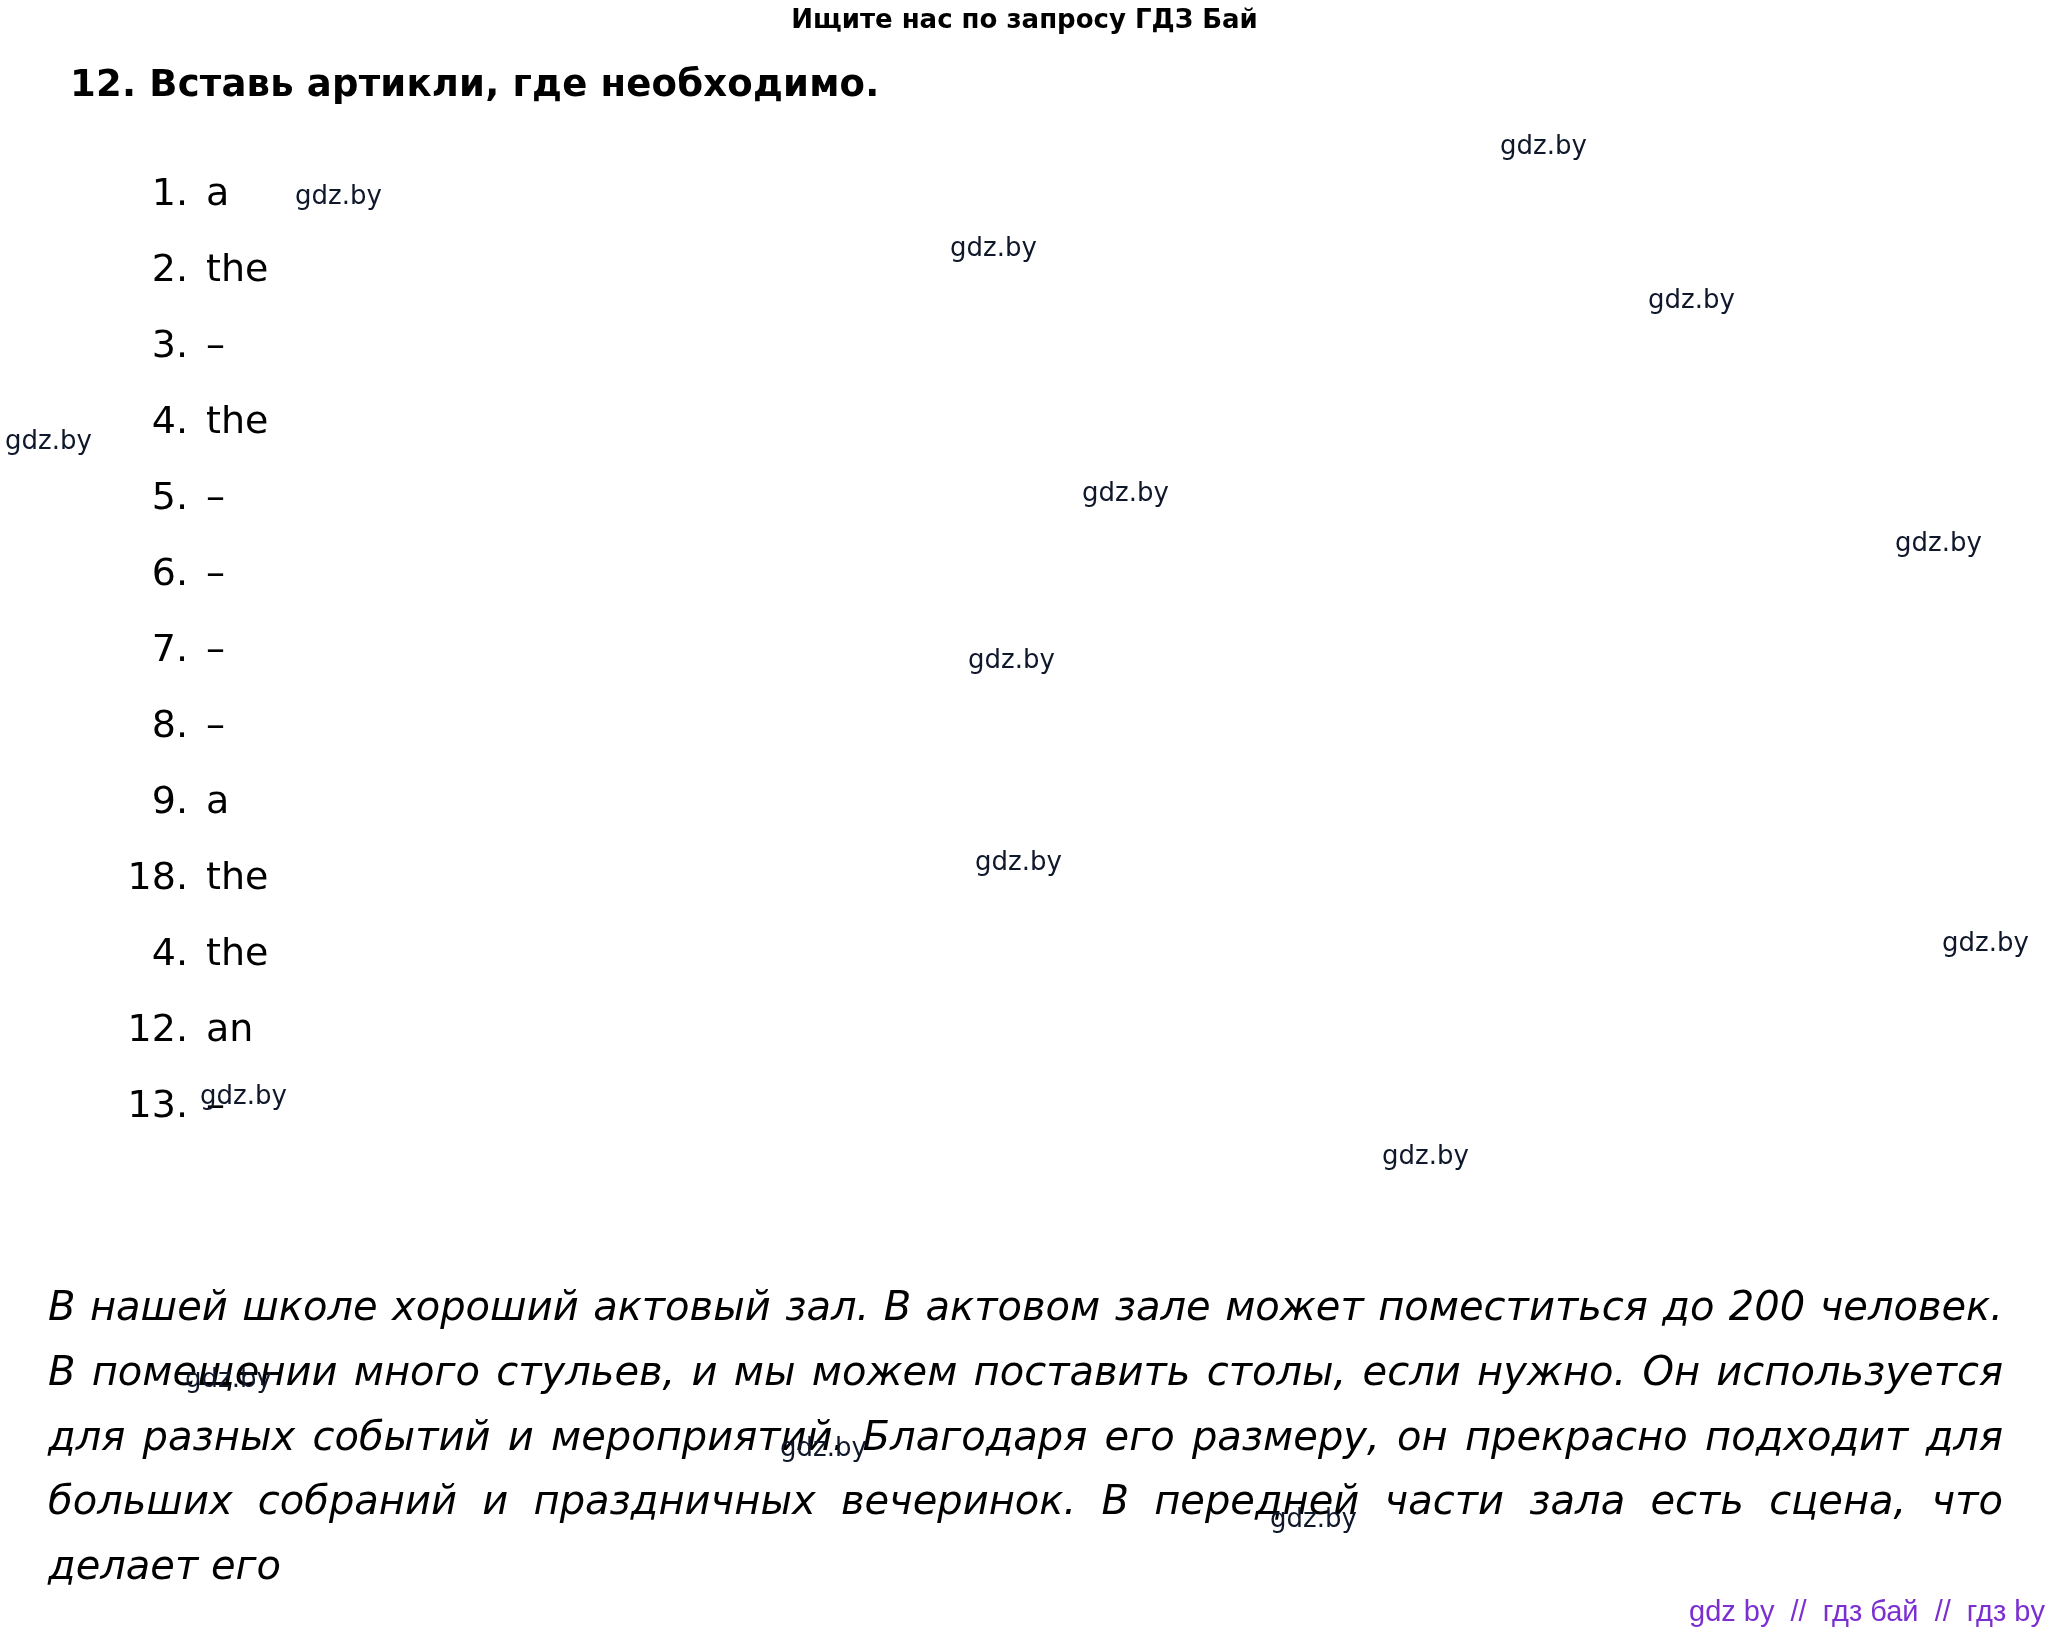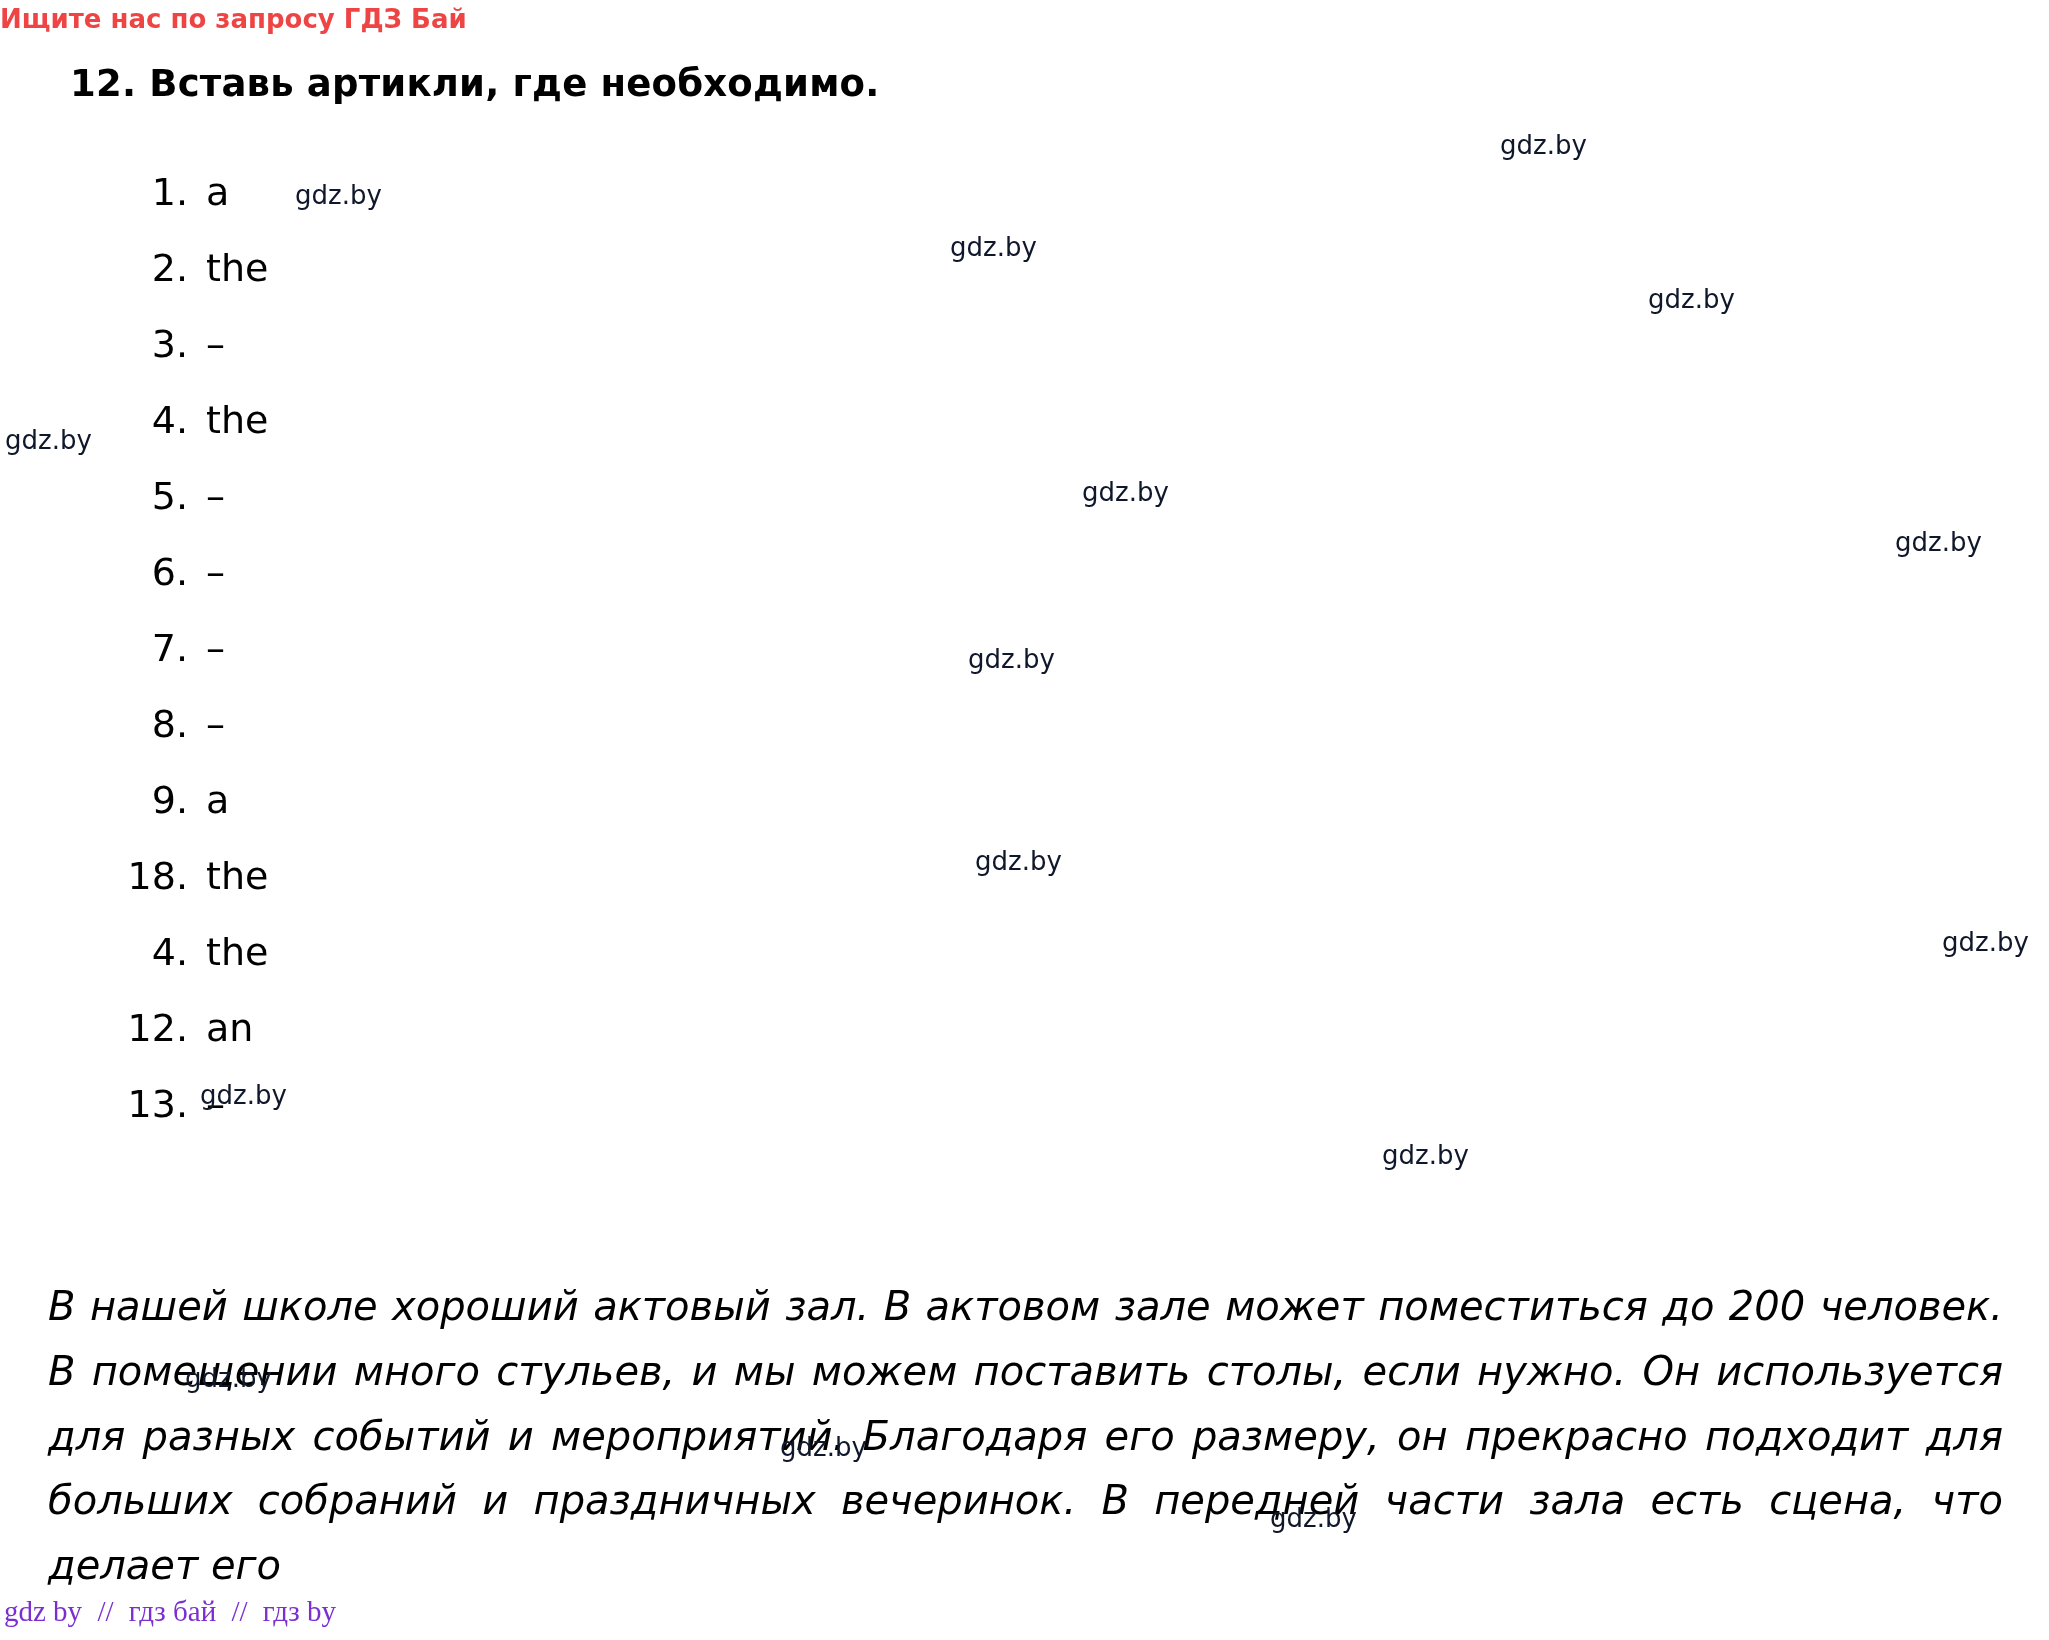--- a/index.html
+++ b/index.html
@@ -14,21 +14,22 @@
     font-family: "DejaVu Sans", sans-serif;
     overflow: hidden;
   }
 
   
   .top-banner {
     position: absolute;
     top: 4px;
     left: 0;
     width: 100%;
-    color: #ef4444;
+    text-align: center;
+    color: #000000;
     font-size: 26px;
     font-weight: bold;
     font-family: "DejaVu Sans", sans-serif;
   }
 
   
   .exercise-title {
     position: absolute;
     top: 62px;
     left: 70px;
@@ -76,24 +77,24 @@
     text-align: justify;
   }
   .translation p { margin: 0; }
 
   
   .footer {
     position: absolute;
     bottom: 12px;
     left: 0;
     width: 100%;
-    text-align: left;
+    text-align: right;
     color: #7b2fd0;
     font-size: 29px;
-    font-family: Liberation Serif, serif;
+    font-family: Liberation Sans, sans-serif;
   }
   .footer span { margin: 0 4px; }
 
   
   .wm {
     position: absolute;
     color: #0f172a;
     font-size: 24px;
     font-family: "DejaVu Sans", sans-serif;
     white-space: nowrap;

